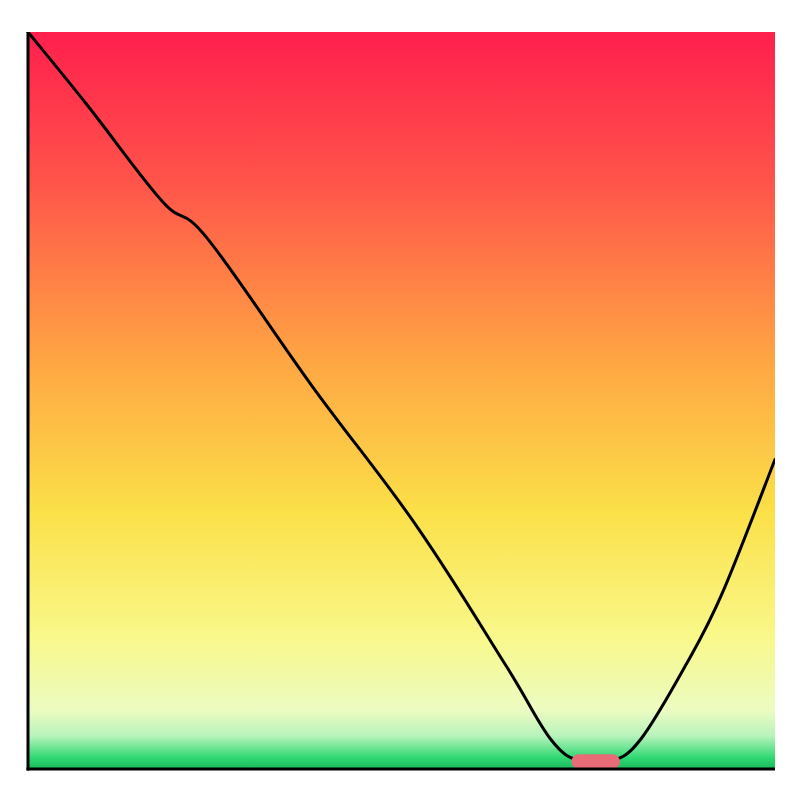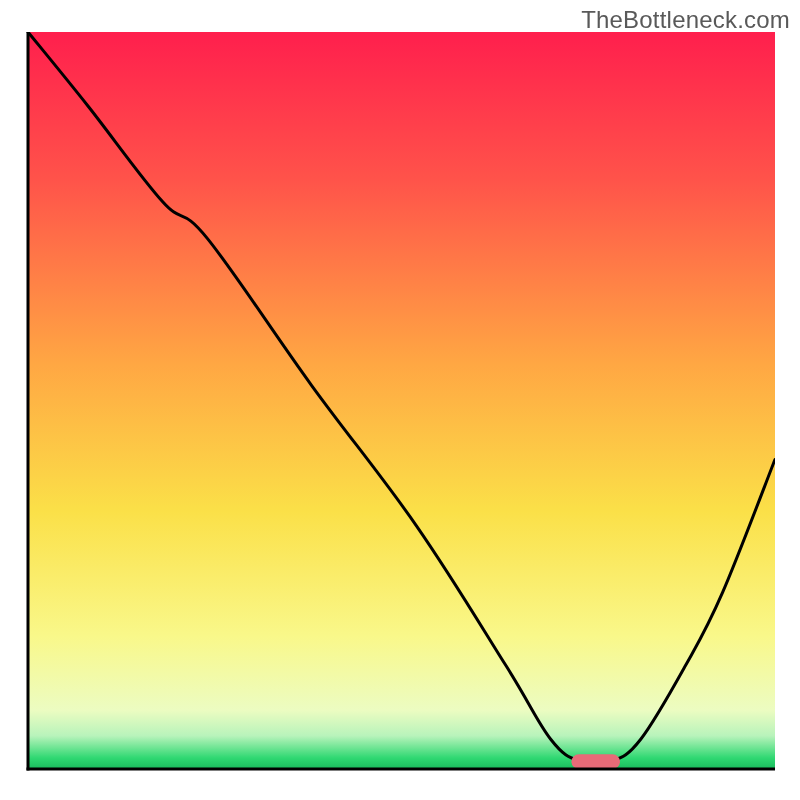--- a/index.html
+++ b/index.html
@@ -33,21 +33,20 @@
   }
   .chart-area svg {
     display: block;
   }
 </style>
 </head>
 <body>
 
 <div class="container">
 
-  <div class="watermark">TheBottleneck.com</div>
 
   <div class="chart-area">
     <svg id="chart" width="750" height="740" viewBox="0 0 750 740">
       <defs>
         <linearGradient id="bg-grad" x1="0" y1="0" x2="0" y2="1">
             <stop offset="0.00%" stop-color="#ff1f4d"></stop>
             <stop offset="20.00%" stop-color="#ff534a"></stop>
             <stop offset="45.00%" stop-color="#ffa743"></stop>
             <stop offset="65.00%" stop-color="#fbe048"></stop>
             <stop offset="82.00%" stop-color="#f9f88a"></stop>

